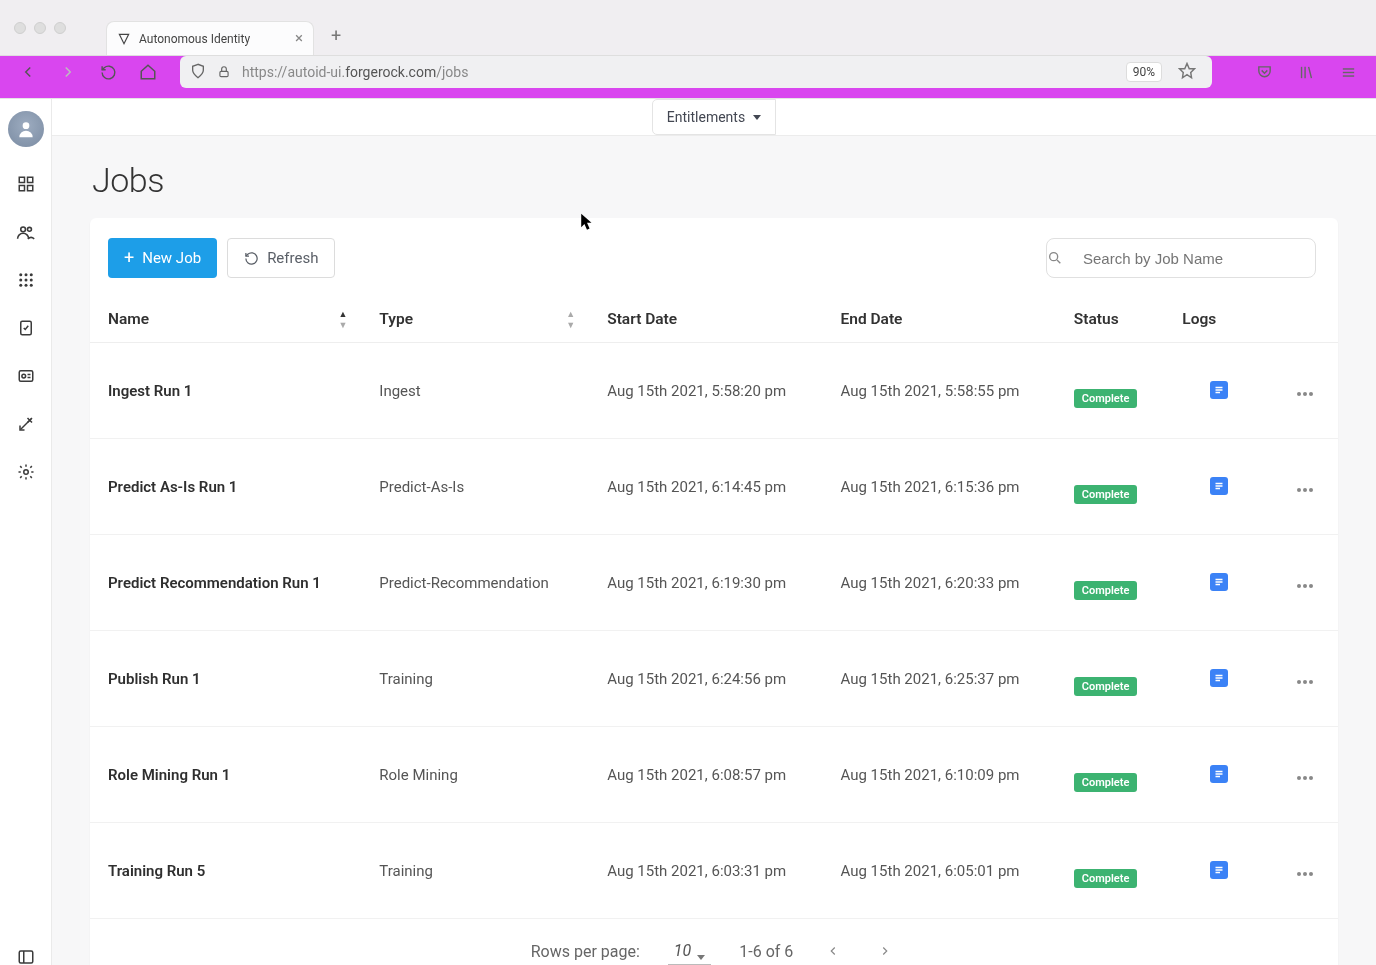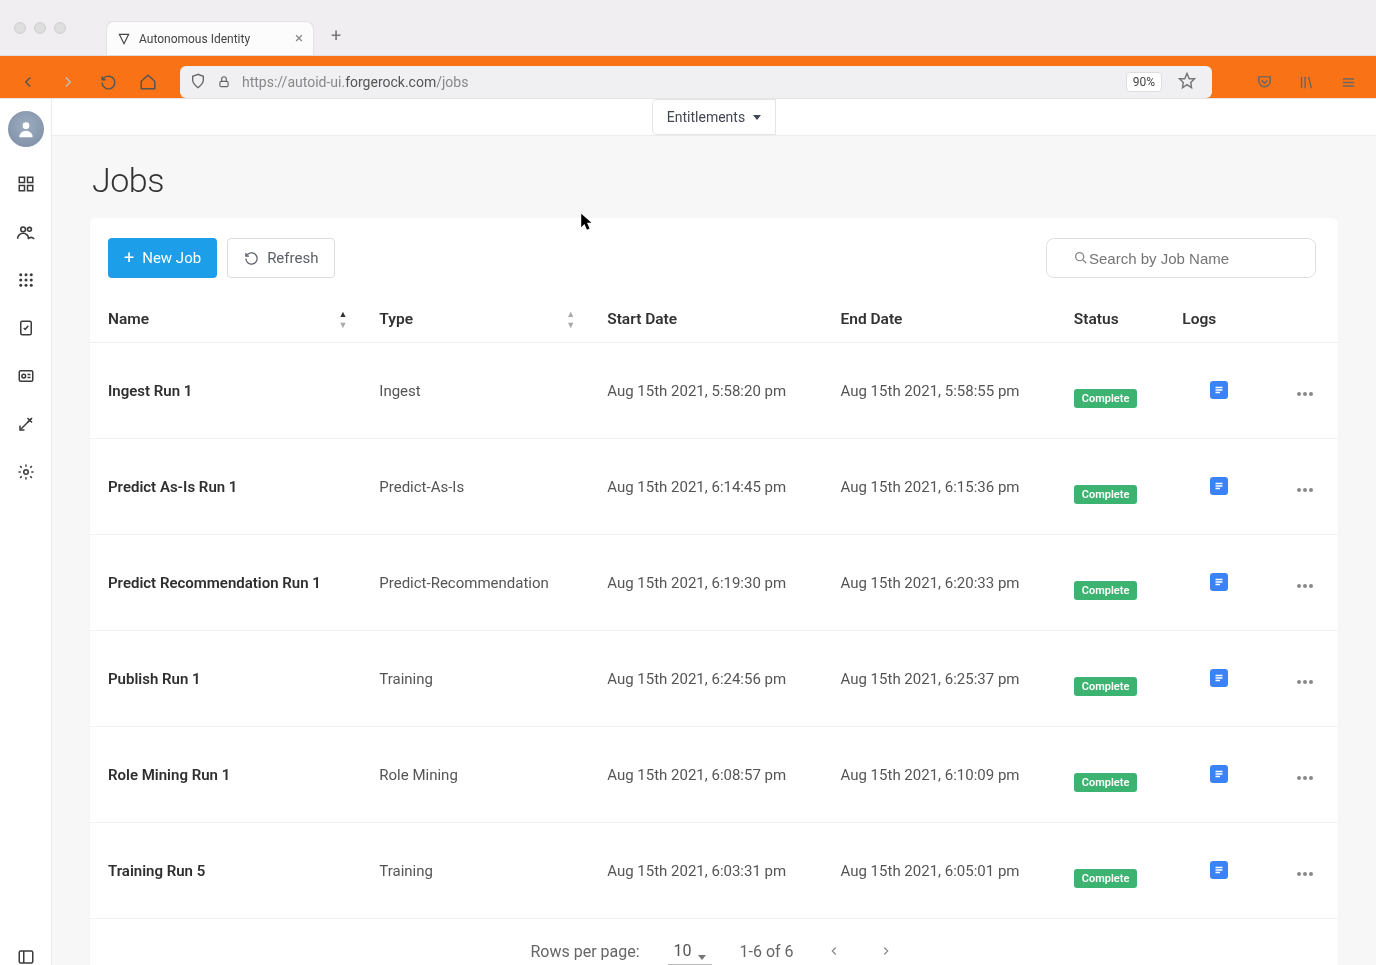--- a/index.html
+++ b/index.html
@@ -35,22 +35,22 @@
     .tab-favicon { width: 14px; height: 14px; display:flex; align-items:center; justify-content:center;}
     .tab-close { margin-left: auto; color: #888; font-size: 15px; line-height:1;}
     .new-tab-btn {
       position: absolute; left: 324px; bottom: 8px;
       width: 24px; height: 24px; display: flex; align-items:center; justify-content:center;
       color: #777; font-size: 18px; border-radius: 4px;
     }
 
     
     .browser-toolbar {
-      height: 43px; background: #f97316; border-bottom: 1px solid #e5e5e5;
-      display: flex; align-items: flex-end; padding: 0 12px; gap: 8px;
+      height: 43px; background: #d946ef; border-bottom: 1px solid #e5e5e5;
+      display: flex; align-items: flex-start; padding: 0 12px; gap: 8px;
     }
     .nav-btn {
       width: 32px; height: 32px; display: flex; align-items:center; justify-content:center;
       color: #555; border-radius: 5px;
     }
     .nav-btn.disabled { color: #bdbdbd; }
     .url-bar {
       flex: 1; height: 32px; background: #f0f0f2; border-radius: 6px;
       margin: 0 8px; display: flex; align-items: center; padding: 0 10px; gap: 10px;
       color: #555; font-size: 14px;
@@ -156,22 +156,22 @@
     }
     .btn-secondary {
       background:#fff; color:#5b6068; border:1px solid #dcdcdc;
     }
     .btn + .btn { margin-left: 10px; }
 
     .search-jobs {
       margin-left:auto;
       height: 40px; width: 270px;
       border:1px solid #e0e0e0; border-radius:8px;
-      display:flex; align-items:center; gap:0;
-      padding: 0 26px; color:#999;
+      display:flex; align-items:center; gap:20px;
+      padding: 0 0; color:#999;
     }
     .search-jobs input {
       border:none; outline:none; flex:1; font-size:15px; color:#444; background:transparent;
     }
 
     
     .table {
       width: 100%; border-collapse: collapse;
     }
     .table thead th {
@@ -206,21 +206,21 @@
     }
     .row-actions span { width:4px; height:4px; border-radius:50%; background:#888; }
 
     
     .pagination {
       display:flex; align-items:center; justify-content:center; gap: 28px;
       padding: 18px 0; color:#666; font-size:16px;
     }
     .page-select {
       display:flex; align-items:flex-end; gap:6px;
-      border-bottom: 1px solid #bbb; padding: 4px 6px; color:#555;
+      border-bottom: 1px solid #bbb; padding: 4px 6px; color:#555;font-style:italic;
     }
     .page-nav-btn {
       width: 24px; height:24px; display:inline-flex; align-items:center; justify-content:center;
       border-radius:50%; color:#888;
     }
 
     
     .pointer { position: absolute; left: 580px; top: 213px; z-index: 9999; color:#000;}
     .pointer svg { width: 14px; height: 18px; }
 

